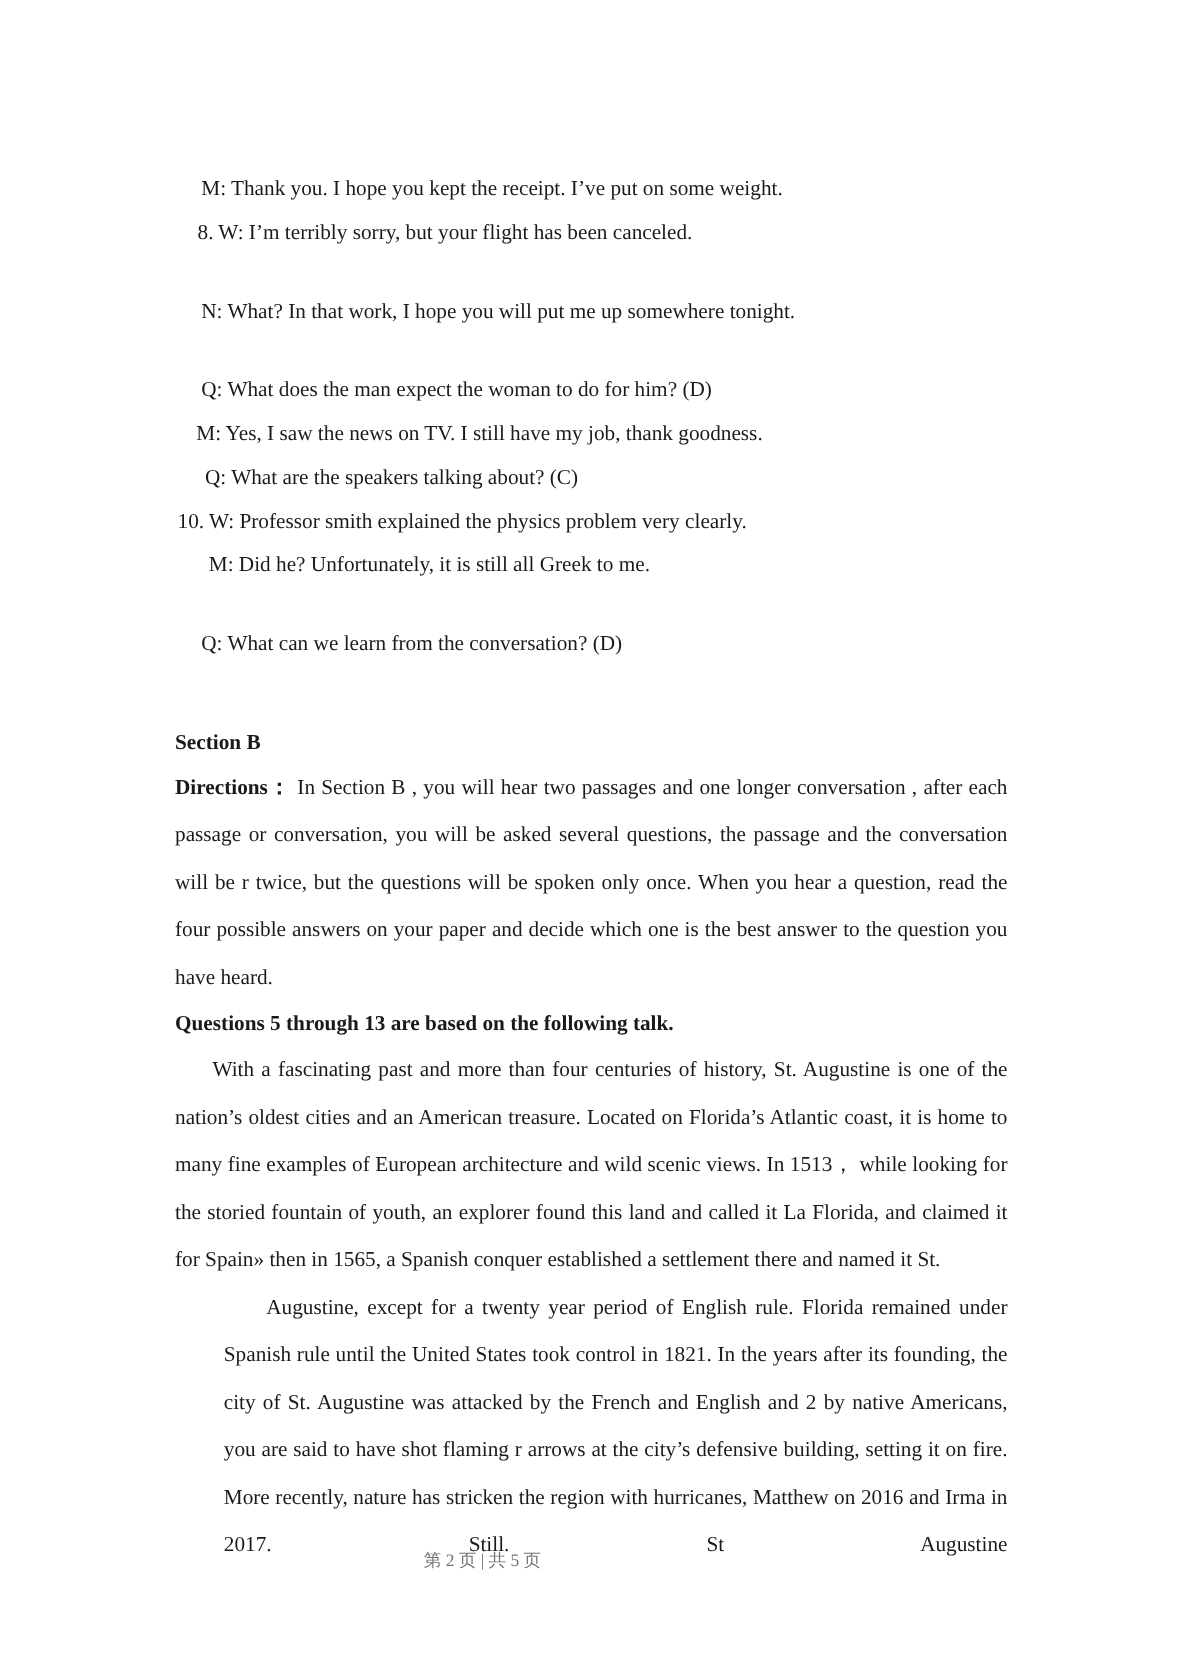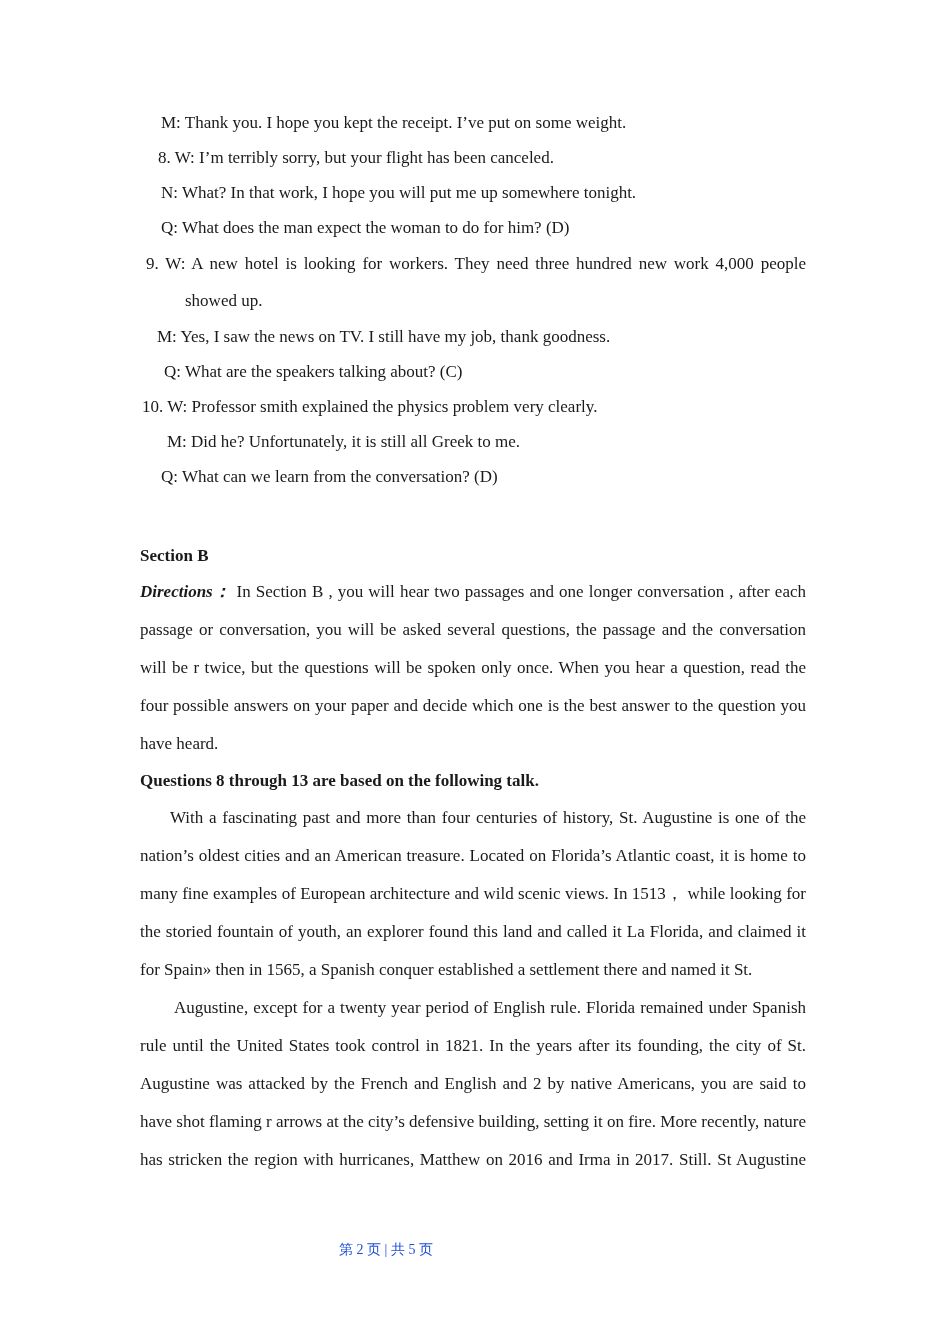--- a/index.html
+++ b/index.html
@@ -13,21 +13,21 @@
     color: #1a1a1a;
     overflow: hidden;
   }
   .content {
     position: absolute;
     top: 105px;
     left: 140px;
     width: 666px;
   }
   .ln { line-height: 35px; white-space: nowrap; }
-  .ind-a { margin-left: 21px; }  
+  .ind-a { margin-left: 21px; margin-top: 28px; }  
   .ind-b { margin-left: 18px; }   
   .ind-c { margin-left: 2px; }   
   .ind-d { margin-left: 17px; }  
   .ind-e { margin-left: 24px; }  
   .ind-f { margin-left: 27px; }  
   .hang {
     margin-left: 6px;
     padding-left: 39px;
     text-indent: -39px;
     text-align: justify;
@@ -37,60 +37,59 @@
   .section-heading {
     margin-top: 44px;
     font-weight: bold;
     line-height: 35px;
   }
   .para {
     text-align: justify;
     line-height: 38px;
     margin: 0;
   }
-  .directions-label { font-weight: bold; font-style: italic; }
+  .directions-label { font-weight: bold; }
   .questions-heading {
     font-weight: bold;
     line-height: 36px;
   }
   .talk-p1 { text-indent: 30px; }
-  .talk-p2 { text-indent: 34px; text-align-last: justify; }
+  .talk-p2 { text-indent: 34px; text-align-last: justify; margin-left: 39px; }
   .footer {
     position: absolute;
     top: 1240px;
     left: 0;
     width: 772px;
     text-align: center;
     font-size: 14px;
-    color: #1d4ed8;
+    color: #737373;
     line-height: 20px;
   }
 </style>
 </head>
 <body>
 
 <div class="page">
   <div class="content">
 
     <div class="ln ind-a">M: Thank you. I hope you kept the receipt. I’ve put on some weight.</div>
     <div class="ln ind-b">8. W: I’m terribly sorry, but your flight has been canceled.</div>
     <div class="ln ind-a">N: What? In that work, I hope you will put me up somewhere tonight.</div>
     <div class="ln ind-a">Q: What does the man expect the woman to do for him? (D)</div>
-    <div class="ln hang">9. W: A new hotel is looking for workers. They need three hundred new work 4,000 people showed up.</div>
     <div class="ln ind-d">M: Yes, I saw the news on TV. I still have my job, thank goodness.</div>
     <div class="ln ind-e">Q: What are the speakers talking about? (C)</div>
     <div class="ln ind-c">10. W: Professor smith explained the physics problem very clearly.</div>
     <div class="ln ind-f">M: Did he? Unfortunately, it is still all Greek to me.</div>
     <div class="ln ind-a">Q: What can we learn from the conversation? (D)</div>
 
     <div class="section-heading">Section B</div>
 
     <p class="para"><span class="directions-label">Directions：</span> <span>In Section B , you will hear two passages and one longer conversation , after each passage or conversation, you will be asked several questions, the passage and the conversation will be r twice, but the questions will be spoken only once. When you hear a question, read the four possible answers on your paper and decide which one is the best answer to the question you have heard.</span></p>
 
-    <div class="questions-heading">Questions 8 through 13 are based on the following talk.</div>
+    <div class="questions-heading">Questions 5 through 13 are based on the following talk.</div>
 
     <p class="para talk-p1">With a fascinating past and more than four centuries of history, St. Augustine is one of the nation’s oldest cities and an American treasure. Located on Florida’s Atlantic coast, it is home to many fine examples of European architecture and wild scenic views. In 1513， while looking for the storied fountain of youth, an explorer found this land and called it La Florida, and claimed it for Spain» then in 1565, a Spanish conquer established a settlement there and named it St.</p>
     <p class="para talk-p2">Augustine, except for a twenty year period of English rule. Florida remained under Spanish rule until the United States took control in 1821. In the years after its founding, the city of St. Augustine was attacked by the French and English and 2 by native Americans, you are said to have shot flaming r arrows at the city’s defensive building, setting it on fire. More recently, nature has stricken the region with hurricanes, Matthew on 2016 and Irma in 2017. Still. St Augustine</p>
 
   </div>
 
   <div class="footer">
     <span>第 2 页 | 共 5 页</span>
   </div>
 </div>

